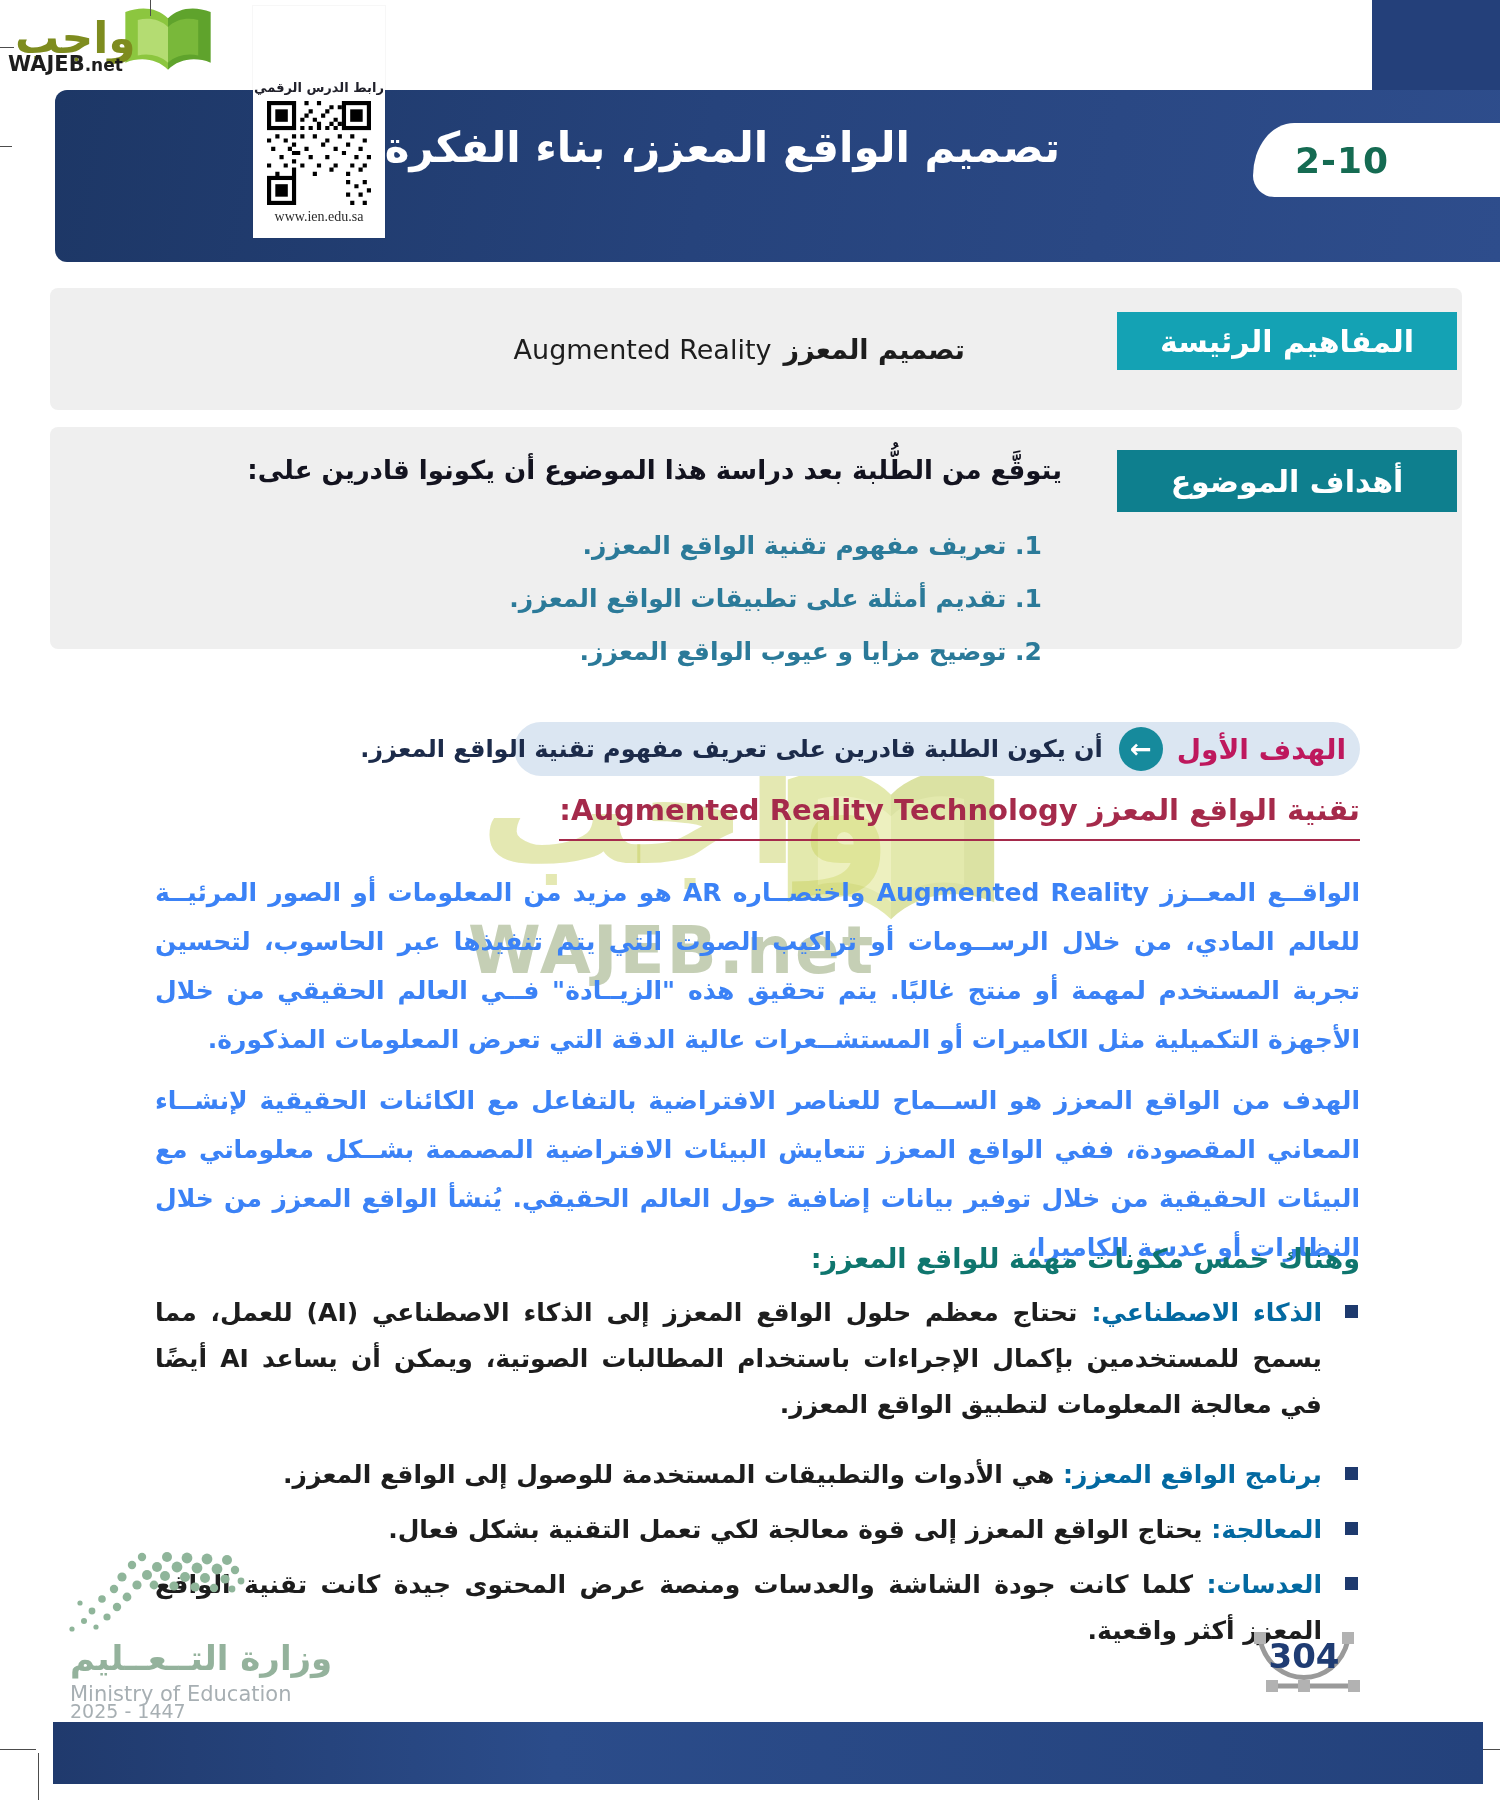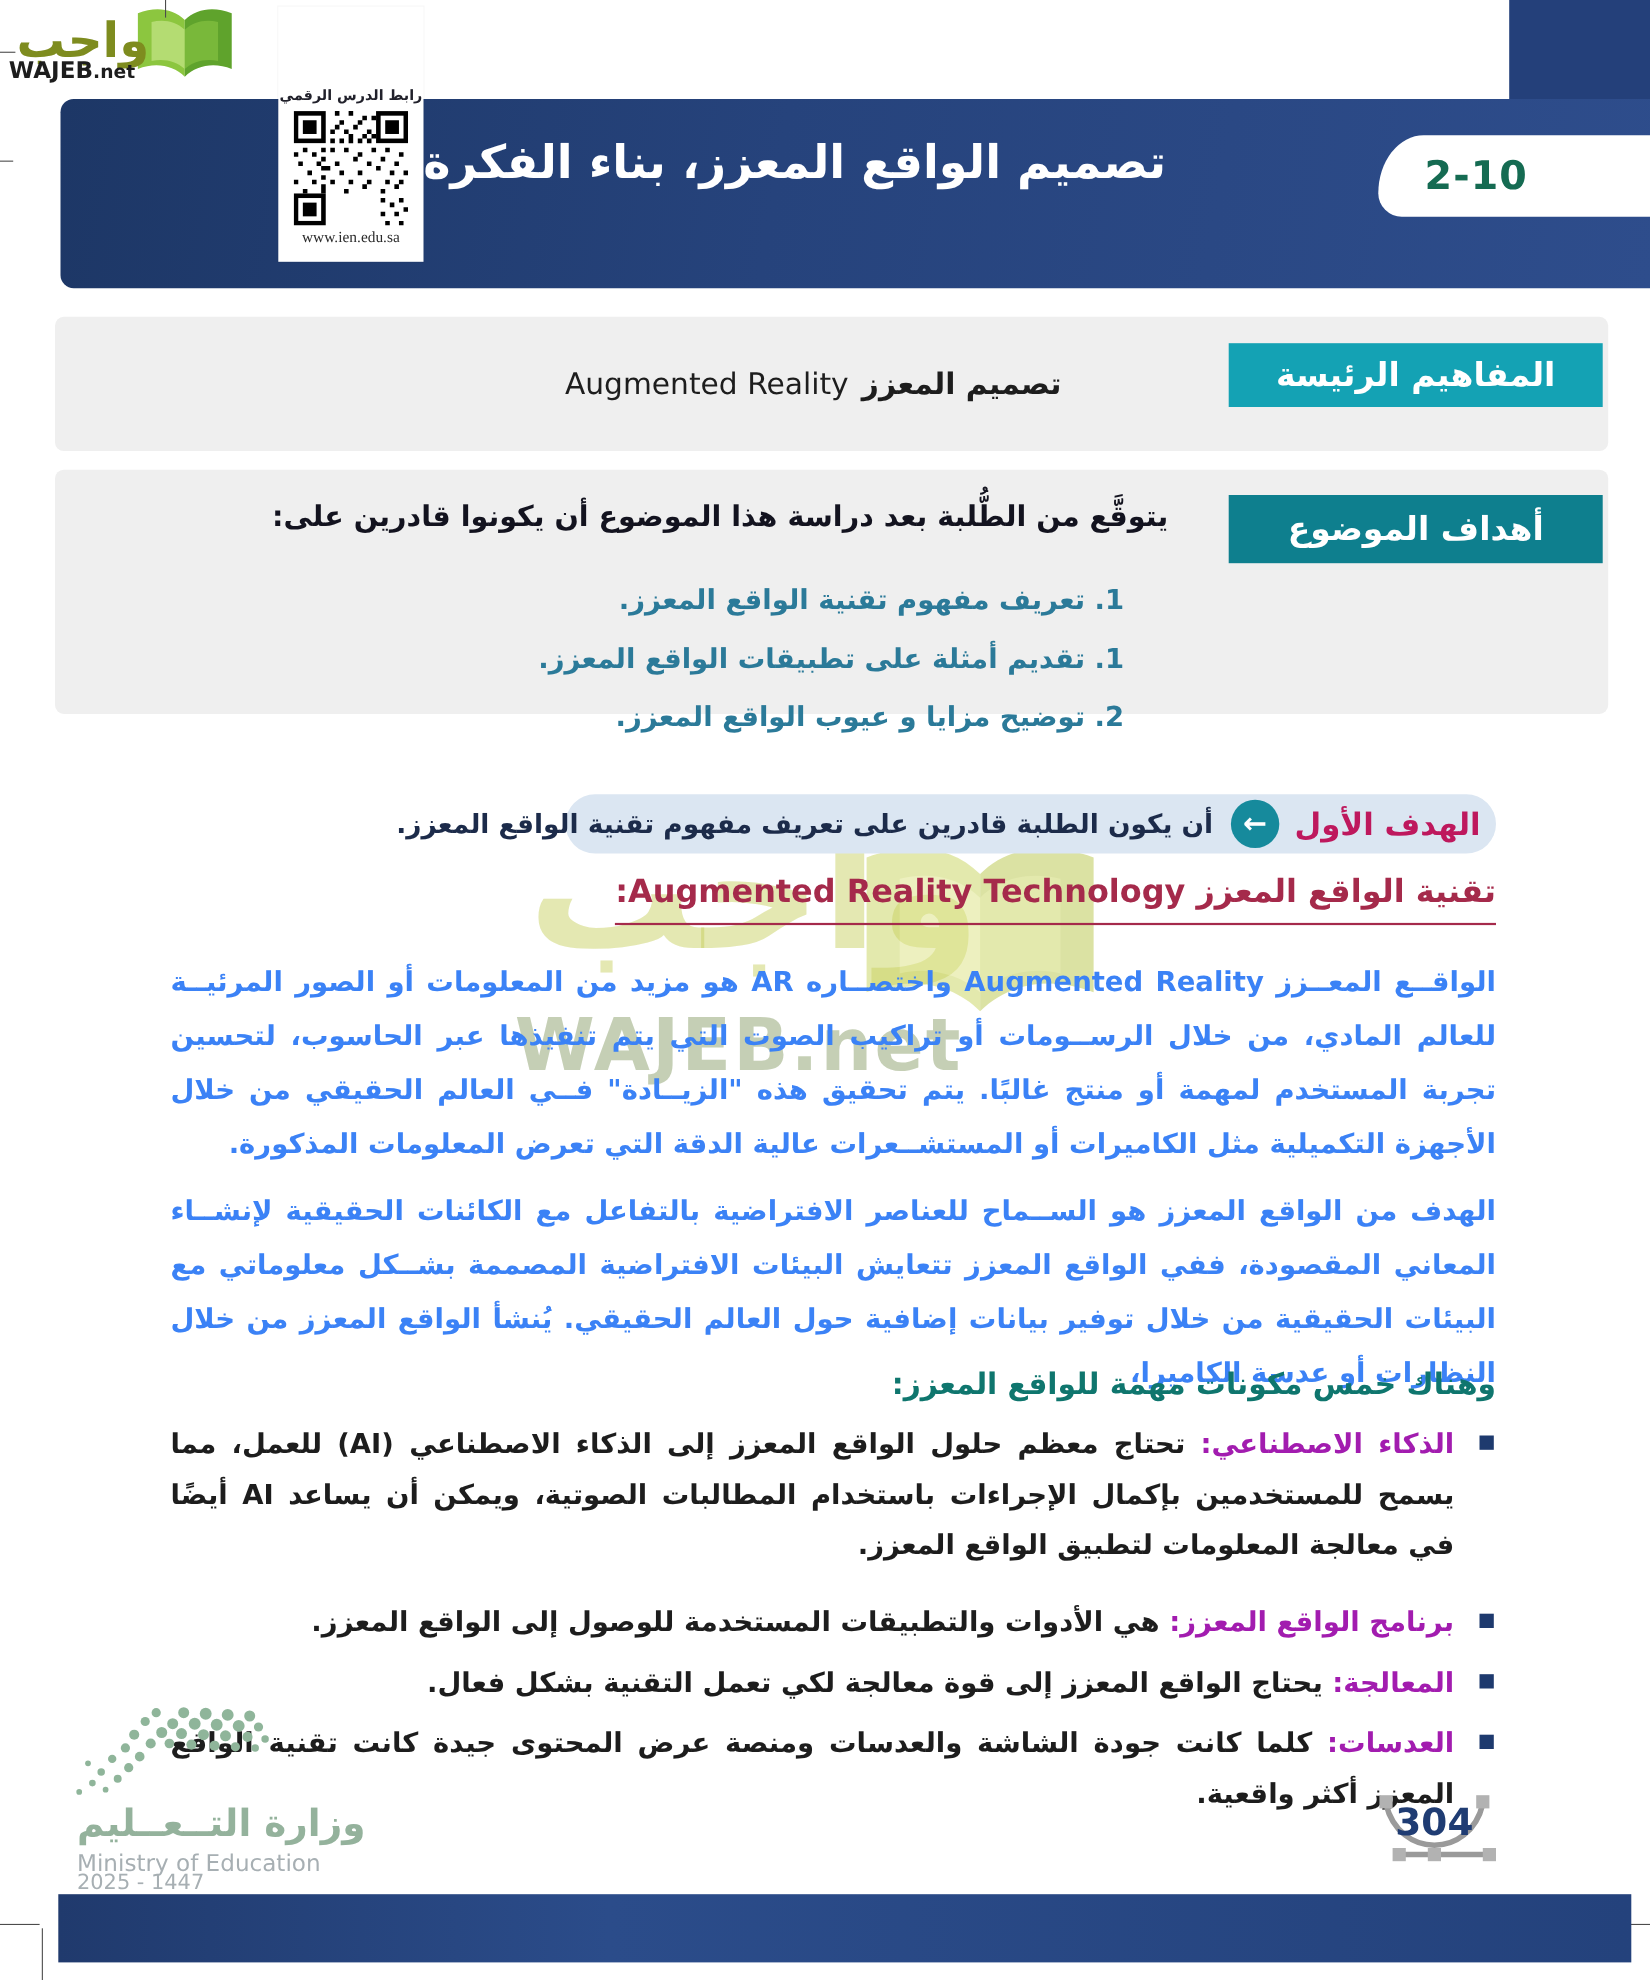--- a/index.html
+++ b/index.html
@@ -36,21 +36,21 @@
   .box-objectives{top:427px;height:222px;}
   .teal-label{position:absolute;right:5px;color:#fff;font-size:30px;font-weight:700;
               display:flex;align-items:center;justify-content:center;}
   .label-concepts{top:24px;width:340px;height:58px;background:#14a2b4;}
   .label-objectives{top:23px;width:340px;height:62px;background:#0e7f8e;}
   .concepts-text{position:absolute;right:497px;top:0;height:122px;display:flex;align-items:center;
                  font-size:27px;color:#1d1d1d;}
   .concepts-text .ar{font-weight:700;margin-left:12px;}
   .concepts-text .en{font-weight:400;direction:ltr;}
   .objectives-intro{position:absolute;right:400px;top:28px;font-size:26px;font-weight:700;color:#13131f;}
-  .objectives-list{position:absolute;right:440px;top:92px;list-style:none;margin:0;padding:0;
+  .objectives-list{position:absolute;right:420px;top:92px;list-style:none;margin:0;padding:0;
                    font-size:25px;font-weight:700;color:#2b7a99;line-height:53px;}
   
   .goal-ribbon{position:absolute;right:140px;top:722px;width:846px;height:54px;background:#dbe6f2;
                border-radius:27px;display:flex;align-items:center;padding:0 14px 0 18px;box-sizing:border-box;}
   .goal-label{color:#be185d;font-size:28px;font-weight:700;margin-left:14px;white-space:nowrap;text-align:center;}
   .goal-circle{flex:0 0 auto;width:44px;height:44px;border-radius:50%;background:#168a9c;color:#fff;
                display:flex;align-items:center;justify-content:center;font-size:26px;font-weight:700;margin-left:16px;}
   .goal-text{color:#1c2b4a;font-size:24px;font-weight:700;white-space:nowrap;}
   
   .section-heading{position:absolute;right:140px;top:793px;font-size:29px;font-weight:700;color:#a52a4b;
@@ -60,21 +60,21 @@
   .para{position:absolute;right:140px;width:1205px;font-size:25px;font-weight:700;color:#3b82f6;
         line-height:49px;text-align:justify;}
   .para1{top:868px;}
   .para2{top:1076px;}
   .components-heading{position:absolute;right:140px;top:1243px;font-size:27px;font-weight:700;color:#0f766e;}
   .components{position:absolute;right:140px;top:1290px;width:1205px;list-style:none;margin:0;padding:0;}
   .components li{position:relative;padding-right:38px;font-size:25px;font-weight:700;color:#1d1d1d;
                  line-height:46px;text-align:justify;margin-bottom:9px;}
   .components li.multiline{margin-bottom:24px;}
   .components li::before{content:"";position:absolute;right:2px;top:15px;width:13px;height:13px;background:#1e3a6e;}
-  .components .term{color:#a21caf;}
+  .components .term{color:#0369a1;}
   
   .watermark{position:absolute;left:0;top:0;width:1500px;height:1800px;pointer-events:none;z-index:0;}
   .wm-ar{position:absolute;left:480px;top:724px;font-size:150px;font-weight:700;color:rgba(196,205,85,0.45);direction:rtl;}
   .wm-book{position:absolute;left:762px;top:712px;width:258px;height:290px;opacity:0.5;}
   .wm-latin{position:absolute;left:468px;top:912px;font-size:66px;font-weight:700;
             color:rgba(150,168,120,0.55);direction:ltr;letter-spacing:2px;}
   
   .ministry-dots{position:absolute;left:62px;top:1545px;width:190px;height:100px;}
   .ministry-ar{position:absolute;left:70px;top:1638px;font-size:34px;font-weight:700;color:#94b29c;}
   .ministry-en{position:absolute;left:70px;top:1682px;font-size:21px;color:#a7afb3;direction:ltr;}

